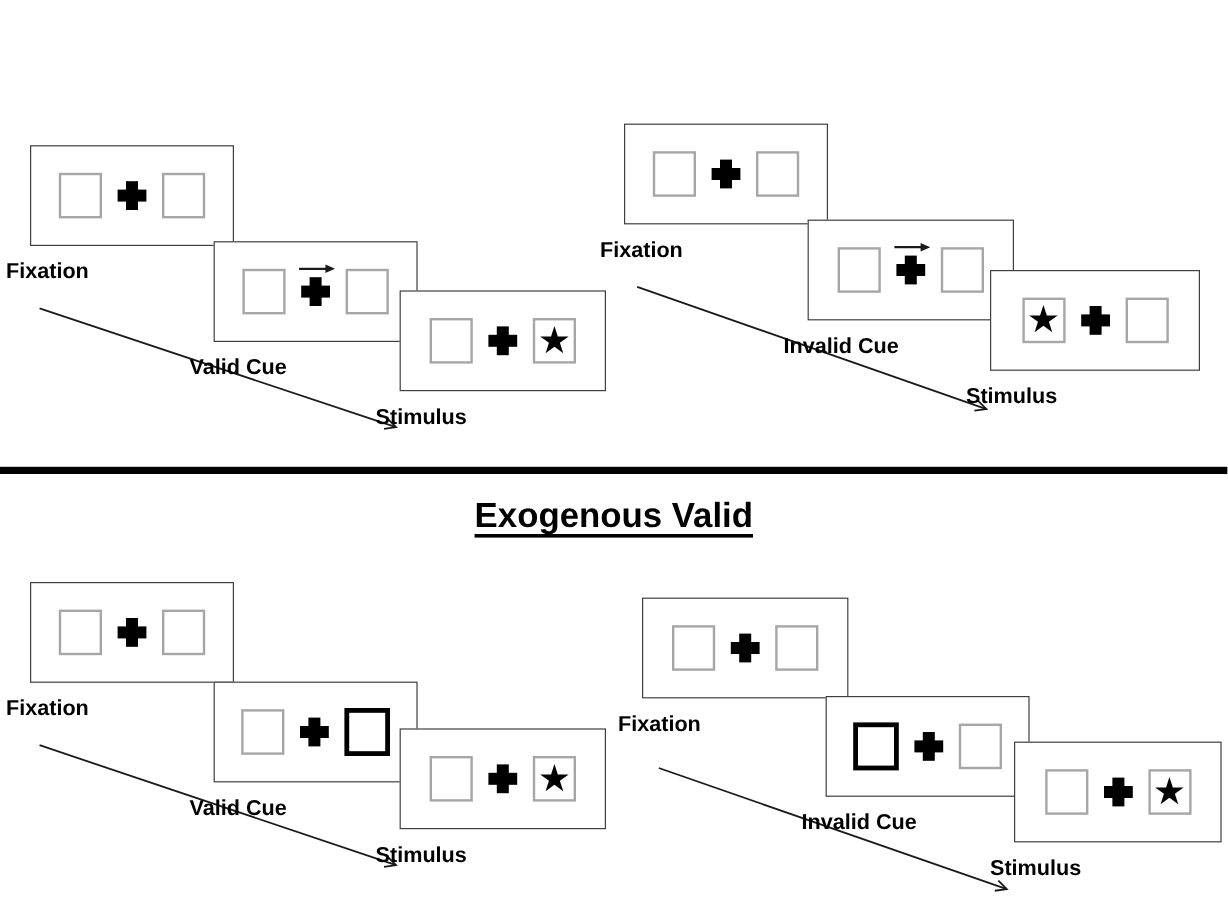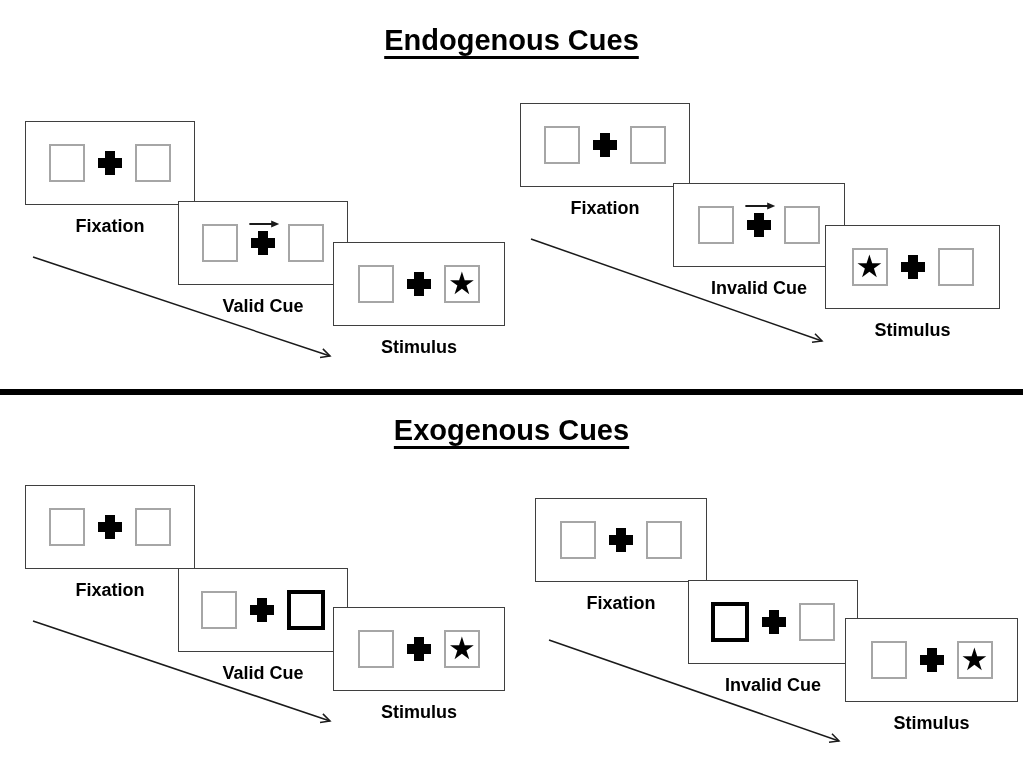--- a/index.html
+++ b/index.html
@@ -51,21 +51,21 @@
     content:"";position:absolute;left:0;top:7px;width:24px;height:10px;background:var(--ink);
   }
   .plus::after{
     content:"";position:absolute;top:0;left:7px;width:10px;height:24px;background:var(--ink);
   }
   .cue-arrow{
     position:absolute;bottom:calc(100% + 2px);left:50%;transform:translateX(-46%);
     color:#1a1a1a;
   }
   .step-label{
-    position:absolute;top:95px;left:-20px;right:-20px;text-align:center;
+    position:absolute;top:95px;left:-20px;right:-20px;text-align:left;
     font-size:18px;font-weight:bold;color:var(--ink);white-space:nowrap;
   }
   
   #g-0-0 .step0{left:25px;top:121px;width:170px;}
   #g-0-0 .step1{left:178px;top:181px;width:170px;}
   #g-0-0 .step2{left:333px;top:242px;width:172px;}
   #g-0-1 .step0{left:520px;top:103px;width:170px;}
   #g-0-1 .step1{left:673px;top:163px;width:172px;}
   #g-0-1 .step2{left:825px;top:225px;width:175px;}
   #g-1-0 .step0{left:25px;top:485px;width:170px;}
@@ -73,25 +73,24 @@
   #g-1-0 .step2{left:333px;top:607px;width:172px;}
   #g-1-1 .step0{left:535px;top:498px;width:172px;}
   #g-1-1 .step1{left:688px;top:560px;width:170px;}
   #g-1-1 .step2{left:845px;top:618px;width:173px;}
 </style>
 </head>
 <body>
 
 <div class="canvas">
 
-  <div class="title t-endo">Endogenous Cues</div>
 
   <div class="divider"></div>
 
-  <div class="title t-exo">Exogenous Cues</div>
+  <div class="title t-exo">Exogenous Valid</div>
 
   <svg class="arrow-overlay" width="1023" height="767" viewBox="0 0 1023 767">
     <defs>
       <marker id="ah" viewBox="0 0 14 14" refX="12" refY="7" markerWidth="14" markerHeight="14" orient="auto" markerUnits="userSpaceOnUse">
         <path d="M3,2.5 L12,7 L3,11.5" fill="none" stroke="currentColor" stroke-width="1.5"></path>
       </marker>
     </defs>
     <line x1="33" y1="257" x2="330" y2="356" stroke="currentColor" stroke-width="1.5" marker-end="url(#ah)"></line>
     <line x1="531" y1="239" x2="822" y2="341" stroke="currentColor" stroke-width="1.5" marker-end="url(#ah)"></line>
     <line x1="33" y1="621" x2="330" y2="721" stroke="currentColor" stroke-width="1.5" marker-end="url(#ah)"></line>

